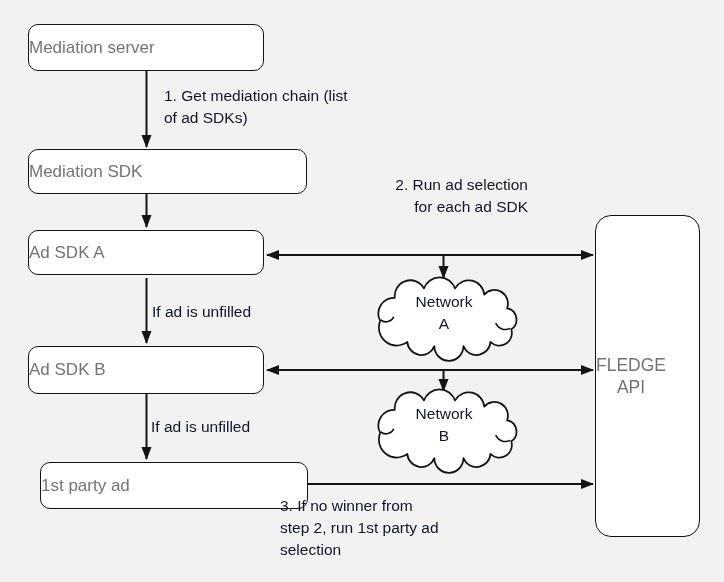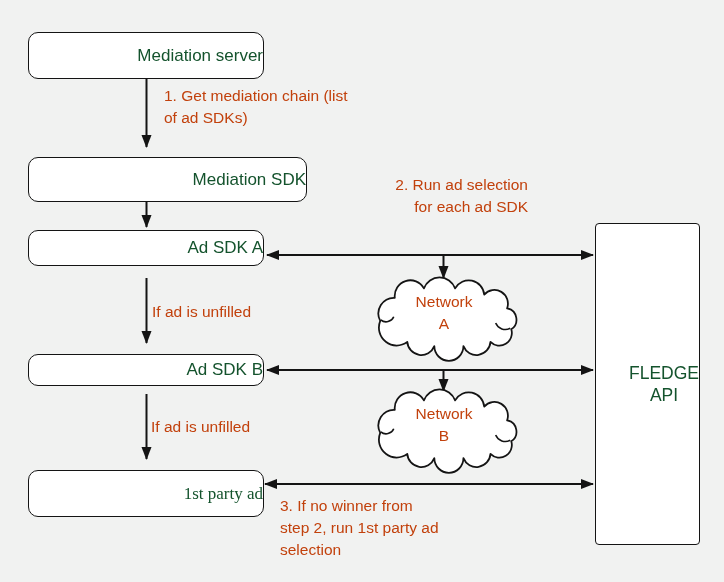--- a/index.html
+++ b/index.html
@@ -20,37 +20,36 @@
     width: 724px; height: 582px;
   }
   .node {
     position: absolute;
     box-sizing: border-box;
     background: #ffffff;
     border: 1.5px solid #141414;
     border-radius: 10px;
     display: flex;
     align-items: center;
-    justify-content: flex-end;
-    color: #14532d;
+    justify-content: flex-start;
+    color: #737373;
     font-size: 17px;
     text-align: center;
-    margin-top: 8px;
   }
   .node-server      { left: 28px;  top: 24px;  width: 236px; height: 47px; }
   .node-sdk         { left: 28px;  top: 149px; width: 279px; height: 45px; }
-  .node-adsdka      { left: 28px;  top: 222px; width: 236px; height: 36px; }
-  .node-adsdkb      { left: 28px;  top: 346px; width: 236px; height: 32px; }
-  .node-firstparty  { left: 28px;  top: 462px; width: 236px; height: 47px; font-family: Liberation Serif, serif; }
+  .node-adsdka      { left: 28px;  top: 230px; width: 236px; height: 45px; }
+  .node-adsdkb      { left: 28px;  top: 346px; width: 236px; height: 48px; }
+  .node-firstparty  { left: 40px;  top: 462px; width: 268px; height: 47px; }
   .node-fledge      { left: 595px; top: 215px; width: 105px; height: 322px;
-                      border-radius: 4px; font-size: 17.5px; }
+                      border-radius: 16px; font-size: 17.5px; }
   .multiline { white-space: pre-line; }
   .label {
     position: absolute;
-    color: #c2410c;
+    color: #0f172a;
     font-size: 15.5px;
     line-height: 22px;
     white-space: pre-line;
   }
   .label-step1 { left: 164px; top: 85px; }
   .label-step2 { left: 362px; top: 174px; width: 166px; text-align: right; }
   .label-step3 { left: 280px; top: 495px; line-height: 22px; }
   .label-unfilled1 { left: 152px; top: 301px; }
   .label-unfilled2 { left: 151px; top: 416px; }
   .label-cloud-a { left: 383px; top: 291px; width: 122px; text-align: center; }

